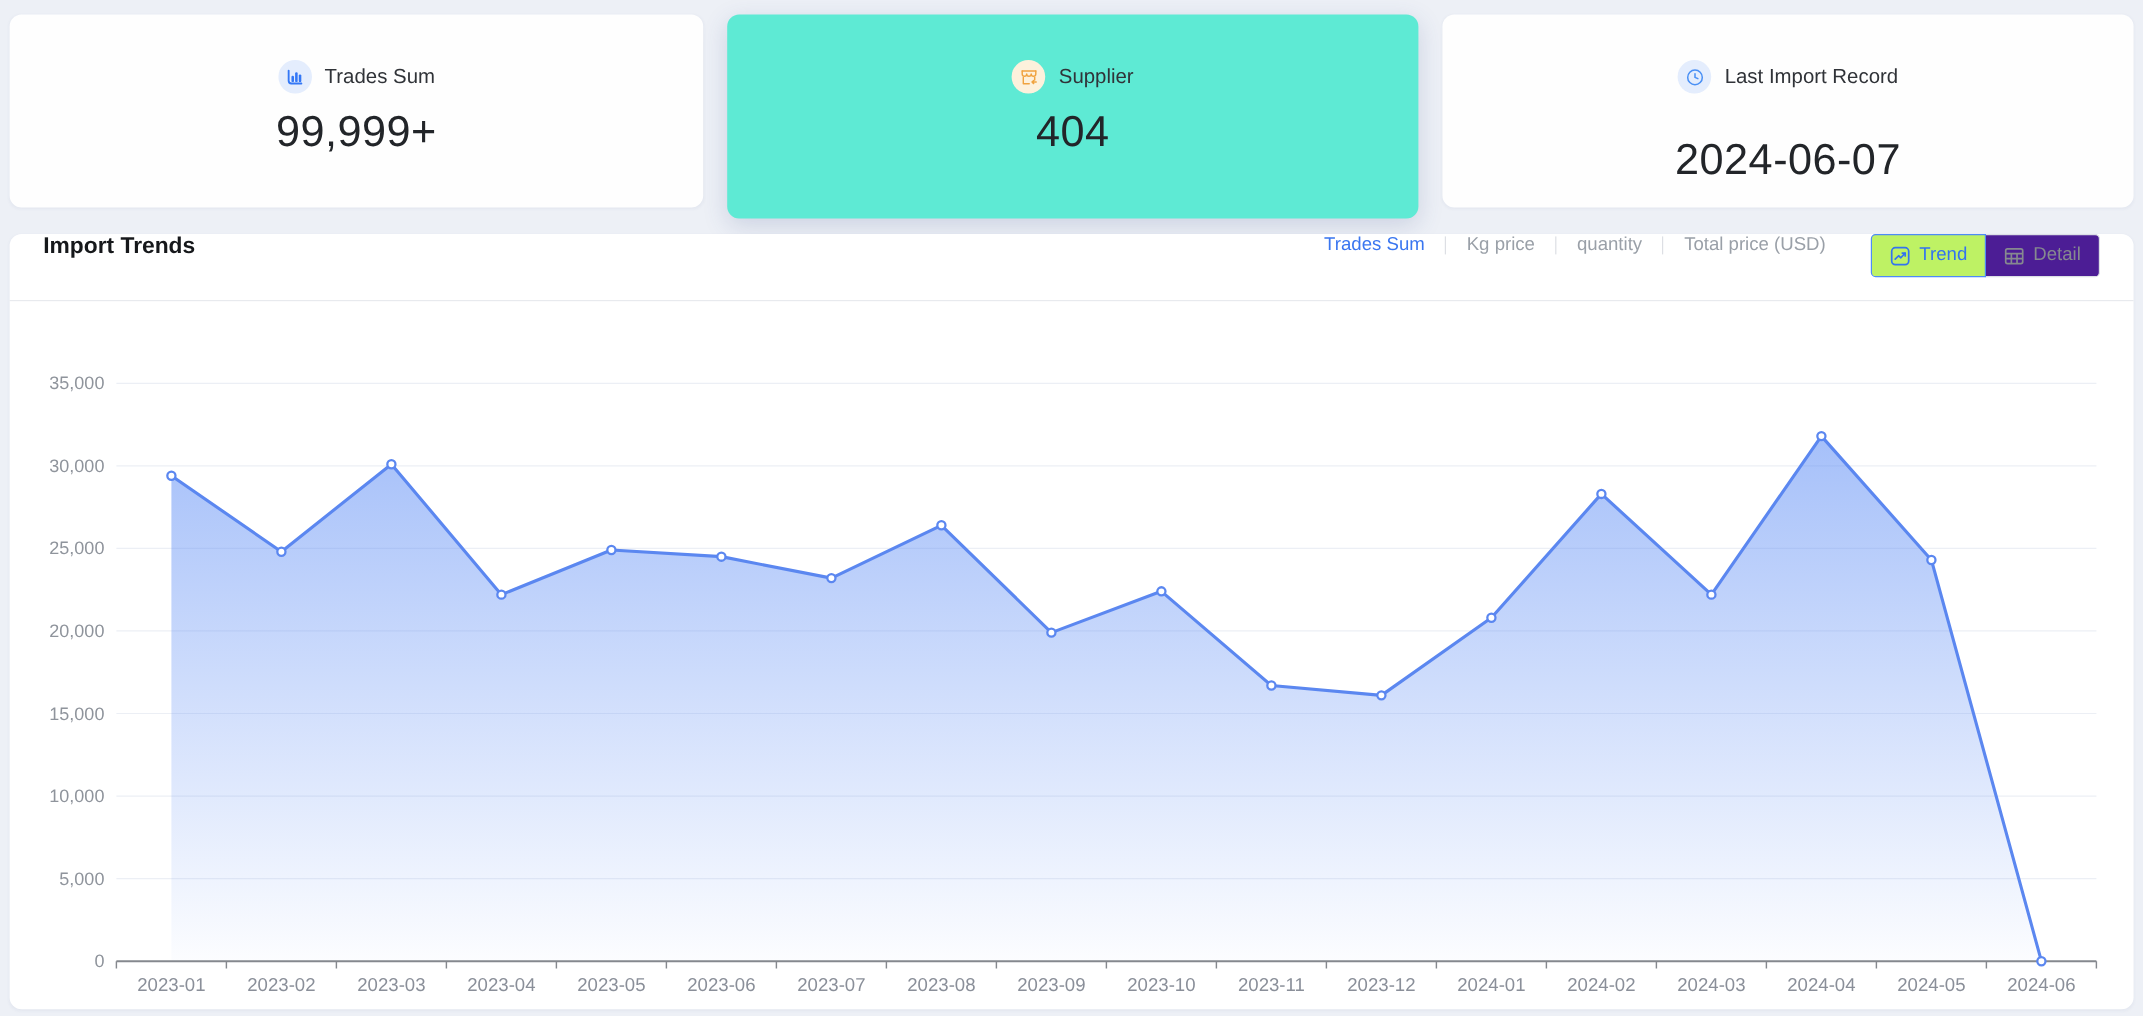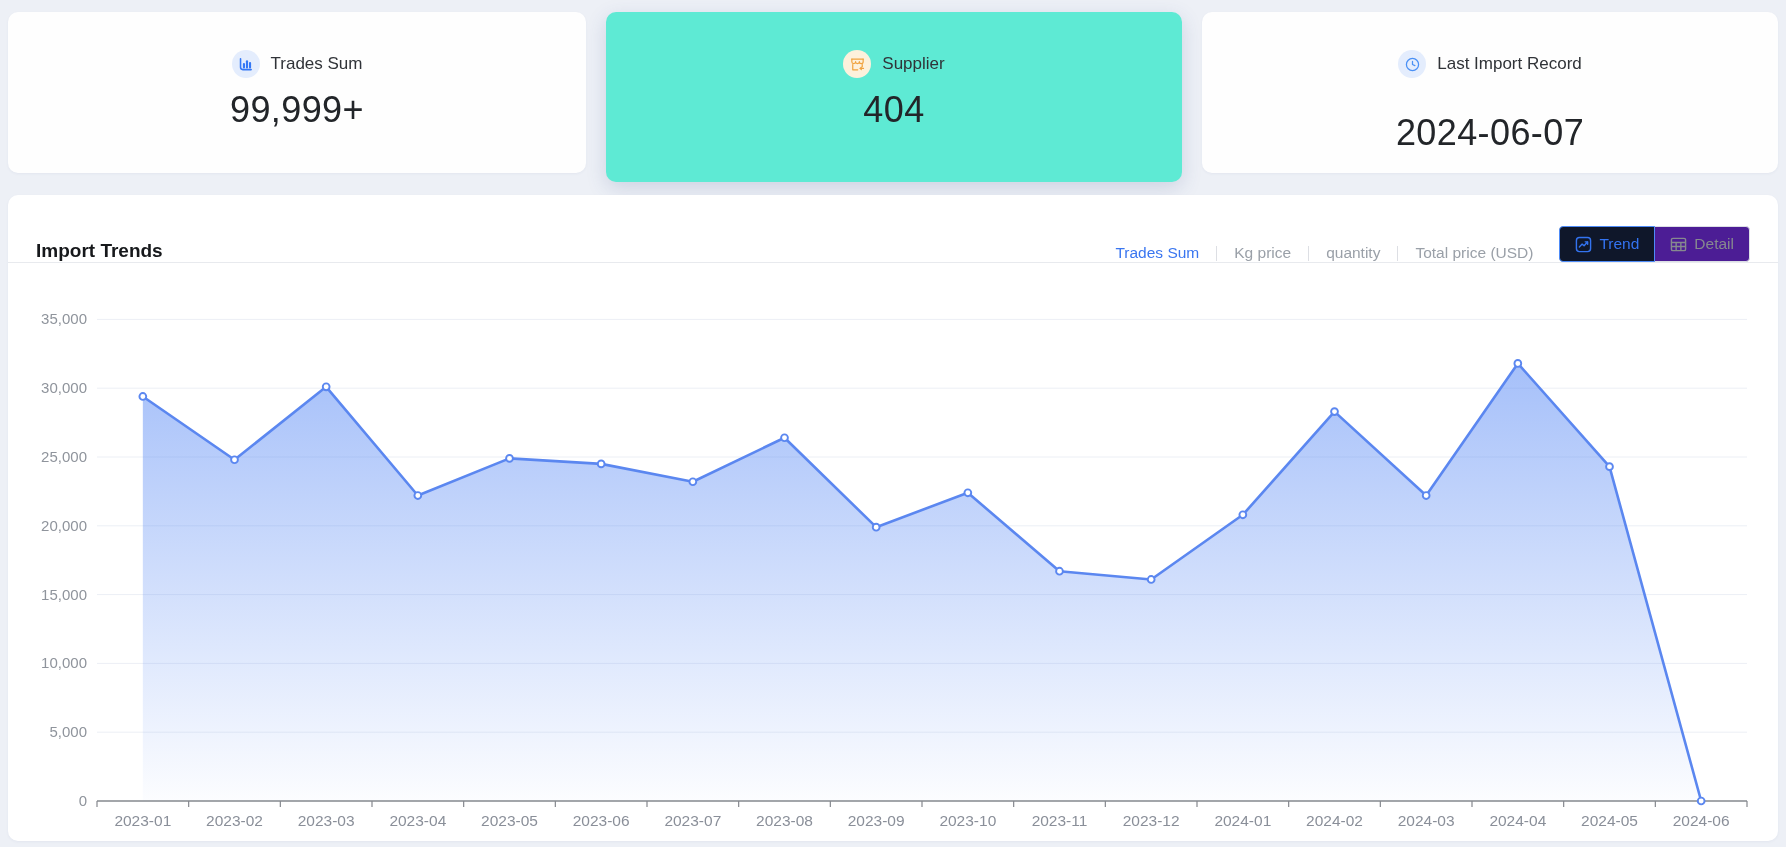--- a/index.html
+++ b/index.html
@@ -20,35 +20,35 @@
     align-items:center; justify-content:center; flex:0 0 auto; }
   .chip.blue   { background:#e4edfd; }
   .chip.orange { background:#fdf1dc; }
   .card-label { font-size:17px; color:#303338; }
   .card-value { margin-top:11px; font-size:36px; font-weight:500;
     color:#222529; letter-spacing:0.4px; }
 
   
   .panel { position:absolute; left:8px; top:195px; width:1770px; height:646px;
     background:#ffffff; border-radius:10px; box-shadow:0 1px 3px rgba(40,60,110,0.05); }
-  .panel-header { position:relative; height:68px; border-bottom:1px solid #e8eaee;
-    display:flex; align-items:flex-end; padding:0 28px; }
+  .panel-header { position:relative; height:56px; border-bottom:1px solid #e8eaee;
+    display:flex; align-items:flex-start; padding:0 28px;gap:12px; }
   .panel-title { font-size:19px; font-weight:700; color:#16181b; }
   .metric-tabs { margin-left:auto; margin-right:26px; display:flex;
     align-items:center; gap:17px; font-size:15.5px; color:#9aa0a8; }
   .mtab { cursor:pointer; white-space:nowrap; }
   .mtab.active { color:#3a76f0; }
   .sep { width:1px; height:15px; background:#dddfe4; }
   .view-toggle { display:flex; }
   .vbtn { height:36px; padding:0 15px; display:inline-flex; align-items:center;
     gap:7px; font-size:15.5px; border:1px solid #dcdfe5; background:#4c1d95;
     color:#86898f; cursor:pointer; font-family:inherit; }
   .vbtn.first { border-radius:4px 0 0 4px; position:relative; z-index:1; }
   .vbtn.last  { border-radius:0 4px 4px 0; margin-left:-1px; }
-  .vbtn.active { background:#0f172a; border-color:#4e8bf7; color:#3373f0; }
+  .vbtn.active { background:#bef264; border-color:#4e8bf7; color:#3373f0; }
   .vicon { display:flex; }
 
   .chart-wrap { position:absolute; left:0; top:69px; width:1770px; height:577px; }
 </style>
 </head>
 <body>
 
 <div class="page">
 
   <div class="card c0">

